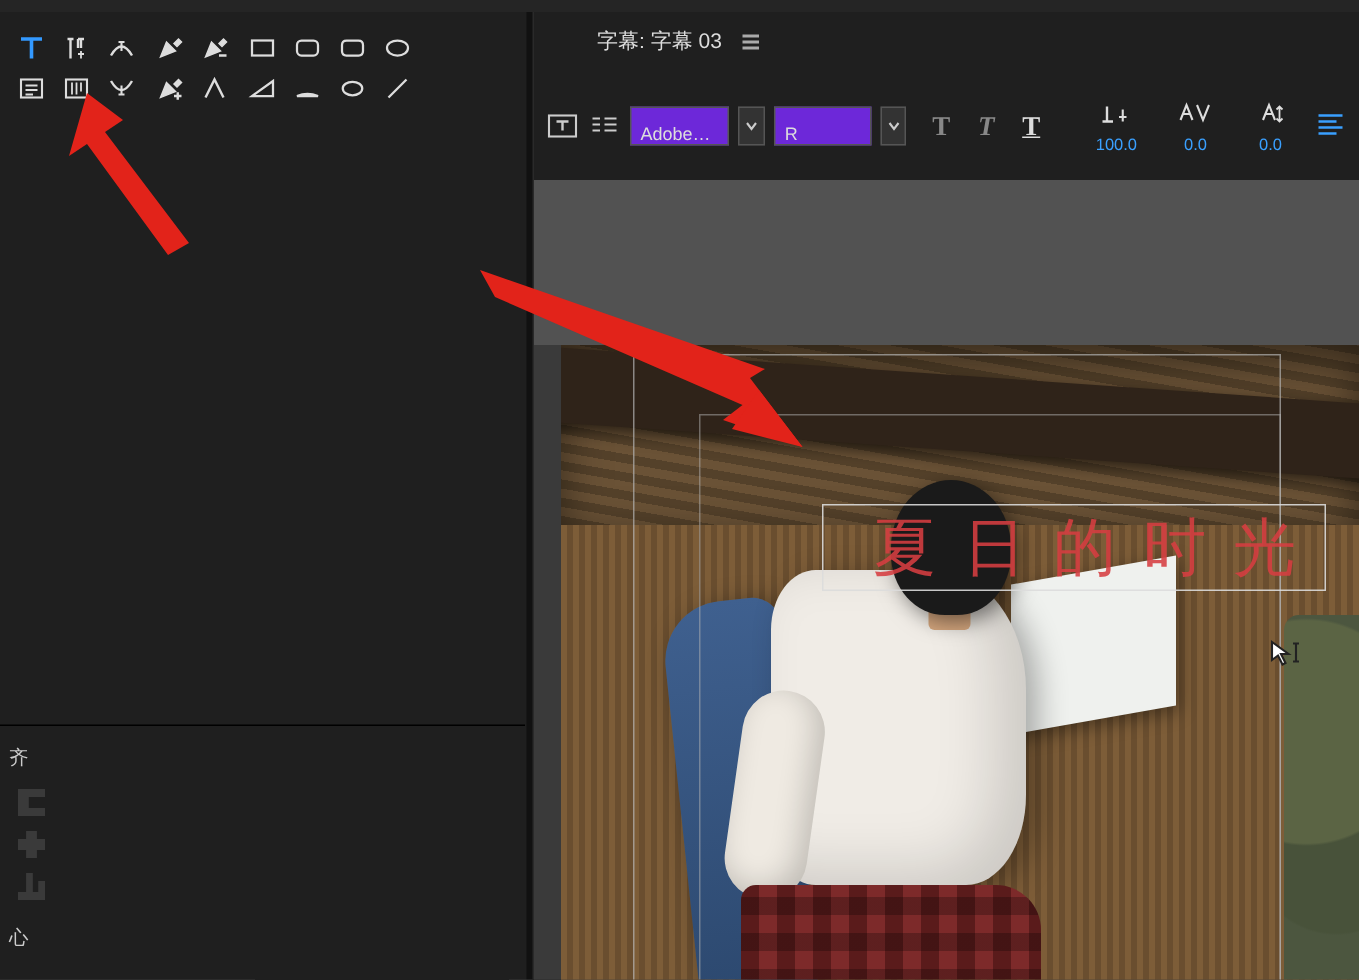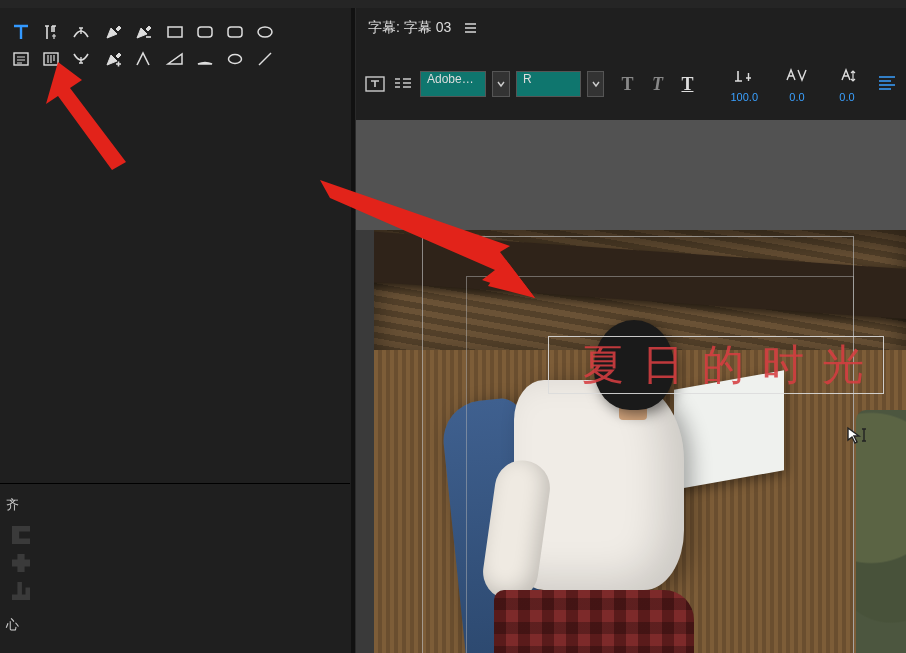--- a/index.html
+++ b/index.html
@@ -84,20 +84,21 @@
     width: 550px;
     height: 645px;
   }
   .tab-bar {
     height: 40px;
     display: flex;
     align-items: center;
     padding: 0 12px;
     font-size: 14px;
     color: #ddd;
+    margin-left: 30px;
   }
   .tab-menu-icon {
     margin-left: 14px;
     display: flex;
     flex-direction: column;
     gap: 2px;
     cursor: pointer;
   }
   .tab-menu-icon span {
     width: 11px; height: 2px; background: #aaa;
@@ -109,24 +110,24 @@
     padding: 0 8px;
     gap: 6px;
   }
   .prop-icon {
     width: 24px; height: 24px;
     display: flex; align-items: center; justify-content: center;
     cursor: pointer;
   }
   .font-select, .weight-select {
     height: 26px;
-    background: #0f766e;
+    background: #6d28d9;
     border: 1px solid #555;
     display: flex;
-    align-items: flex-start;
+    align-items: flex-end;
     padding: 0 6px;
     font-size: 12px;
     color: #ddd;
   }
   .font-select { width: 74px; }
   .weight-select { width: 72px; }
   .dropdown-btn {
     width: 20px;
     height: 26px;
     background: #333;

